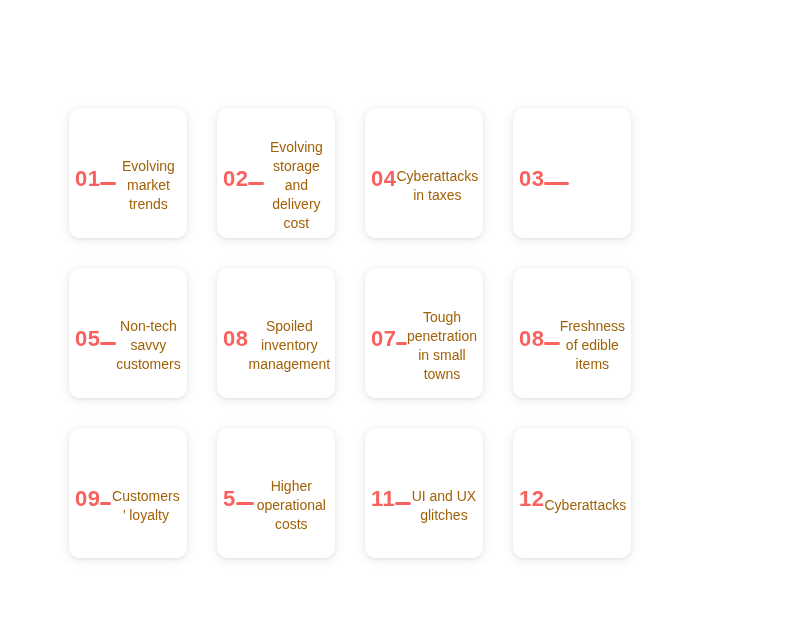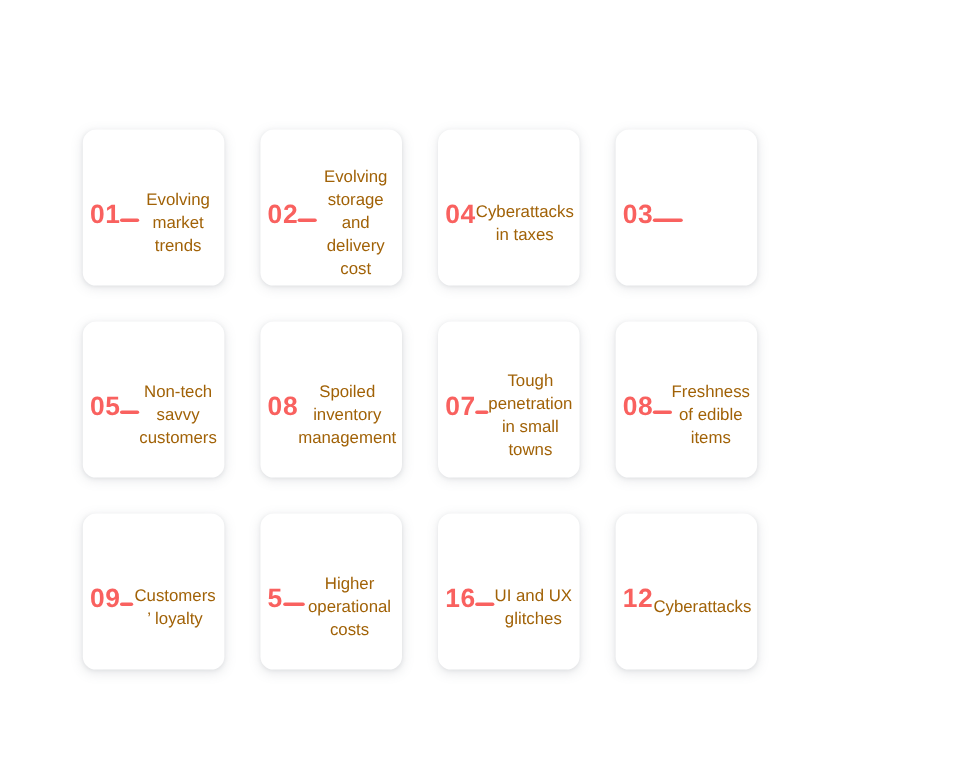--- a/index.html
+++ b/index.html
@@ -123,21 +123,21 @@
         <div class="card-number">09</div>
         <div class="card-rule"></div>
         <div class="card-label">Customers’ loyalty</div>
       </div>
       <div class="card">
         <div class="card-number">5</div>
         <div class="card-rule"></div>
         <div class="card-label">Higher operational costs</div>
       </div>
       <div class="card">
-        <div class="card-number">16</div>
+        <div class="card-number">11</div>
         <div class="card-rule"></div>
         <div class="card-label">UI and UX glitches</div>
       </div>
       <div class="card">
         <div class="card-number">12</div>
         <div class="card-rule"></div>
         <div class="card-label">Cyberattacks</div>
       </div>
     </div>
 </div>

